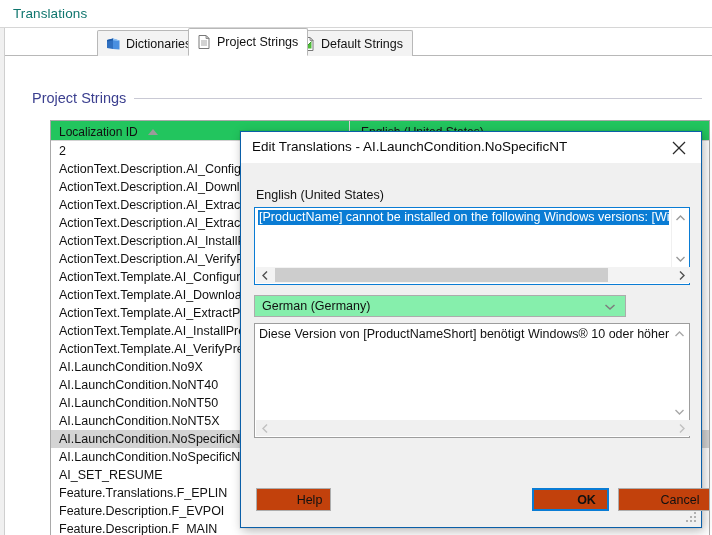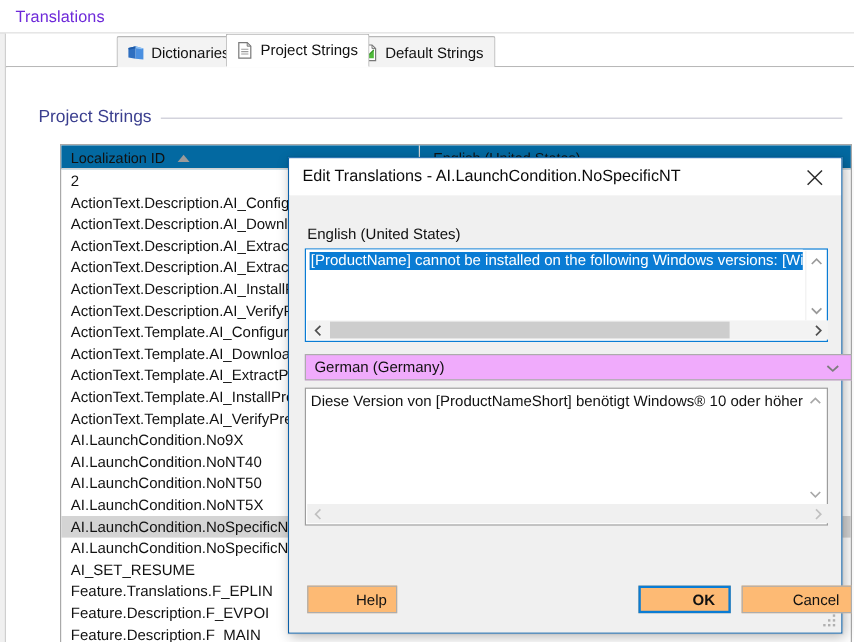--- a/index.html
+++ b/index.html
@@ -25,21 +25,21 @@
     position: absolute;
     left: 0; top: 0;
     width: 712px; height: 28px;
     background: #ffffff;
     border-bottom: 1px solid #d6d6d6;
   }
   #window-title-text {
     position: absolute;
     left: 13px; top: 6px;
     font-size: 13.5px;
-    color: #6d28d9;
+    color: #0f766e;
     letter-spacing: 0.1px;
   }
   
   #window-left-edge {
     position: absolute;
     left: 0; top: 0;
     width: 5px; height: 535px;
     background: #f0f0f0;
     border-right: 1px solid #cfcfcf;
   }
@@ -117,21 +117,21 @@
     width: 660px; height: 420px;
     border: 1px solid #a9a9a9;
     border-bottom: none;
     background: #ffffff;
     overflow: hidden;
   }
   #grid-header {
     position: absolute;
     left: 0; top: 0;
     width: 660px; height: 20px;
-    background: #0369a1;
+    background: #22c55e;
     border-bottom: 1px solid #d2d2d2;
   }
   .grid-col-head {
     position: absolute;
     top: 2px;
     height: 18px;
     display: flex;
     align-items: center;
     gap: 10px;
     font-size: 12px;
@@ -291,22 +291,22 @@
     left: 19px; top: 1px;
     width: 333px; height: 14px;
     background: #cdcdcd;
     cursor: default;
   }
 
   
   #language-combo {
     position: absolute;
     left: 13px; top: 132px;
-    width: 456px; height: 22px;
-    background: #f0abfc;
+    width: 372px; height: 22px;
+    background: #86efac;
     border: 1px solid #acacac;
     display: flex;
     align-items: center;
     cursor: default;
   }
   #language-combo-text {
     margin-left: 7px;
     font-size: 12.5px;
     color: #111;
   }
@@ -348,21 +348,21 @@
     position: absolute;
     left: 1px; bottom: 1px;
     width: 434px; height: 16px;
     background: #f0f0f0;
   }
 
   
   .dlg-button {
     position: absolute;
     height: 23px;
-    background: #fdba74;
+    background: #c2410c;
     border: 1px solid #adadad;
     font-size: 12.5px;
     color: #111;
     display: flex;
     align-items: center;
     justify-content: center;
     cursor: default;
     font-family: "Liberation Sans", sans-serif;
     padding-left: 32px;
   }

